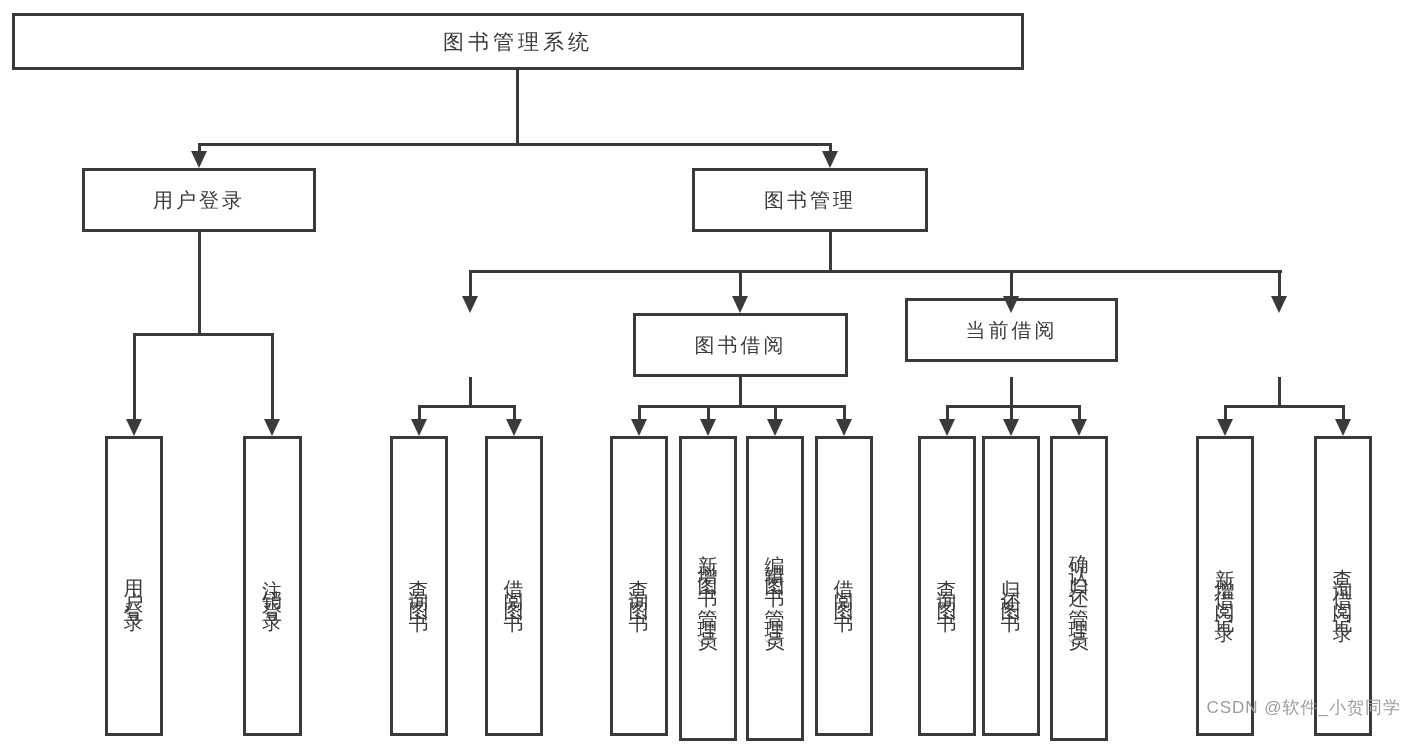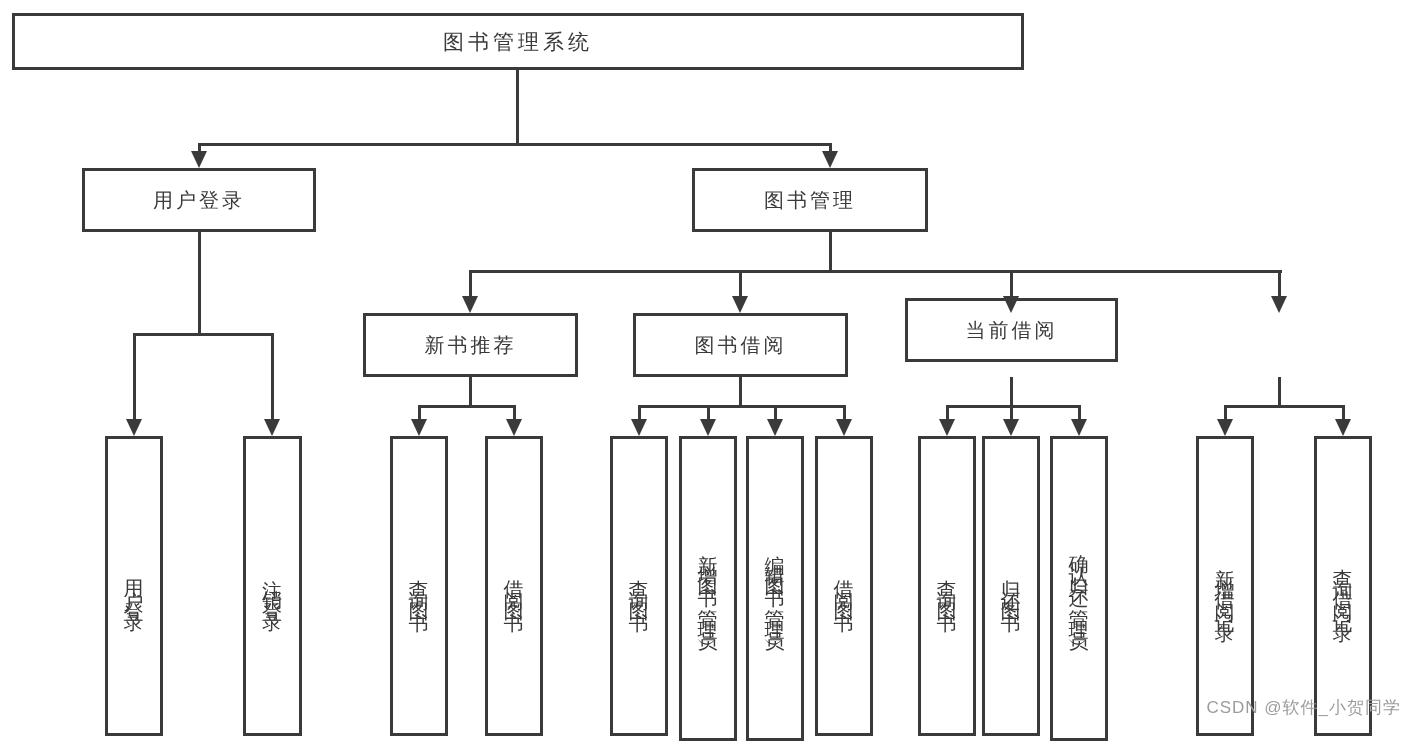--- a/index.html
+++ b/index.html
@@ -68,23 +68,20 @@
     <span class="hlabel">图书管理系统</span>
   </div>
 
   <div class="node" style="left:82px; top:168px; width:234px; height:64px;">
     <span class="hlabel">用户登录</span>
   </div>
   <div class="node" style="left:676px; top:168px; width:236px; height:64px;margin-left:16px;">
     <span class="hlabel">图书管理</span>
   </div>
 
-  <div class="node" style="left:363px; top:313px; width:215px; height:64px;">
-    <span class="hlabel">新书推荐</span>
-  </div>
   <div class="node" style="left:633px; top:313px; width:215px; height:64px;">
     <span class="hlabel">图书借阅</span>
   </div>
   <div class="node" style="left:905px; top:298px; width:213px; height:64px;">
     <span class="hlabel">当前借阅</span>
   </div>
 
   <div class="node" style="left:105px; top:436px; width:58px; height:300px;">
     <span class="vtext">用户登录</span>
   </div>

